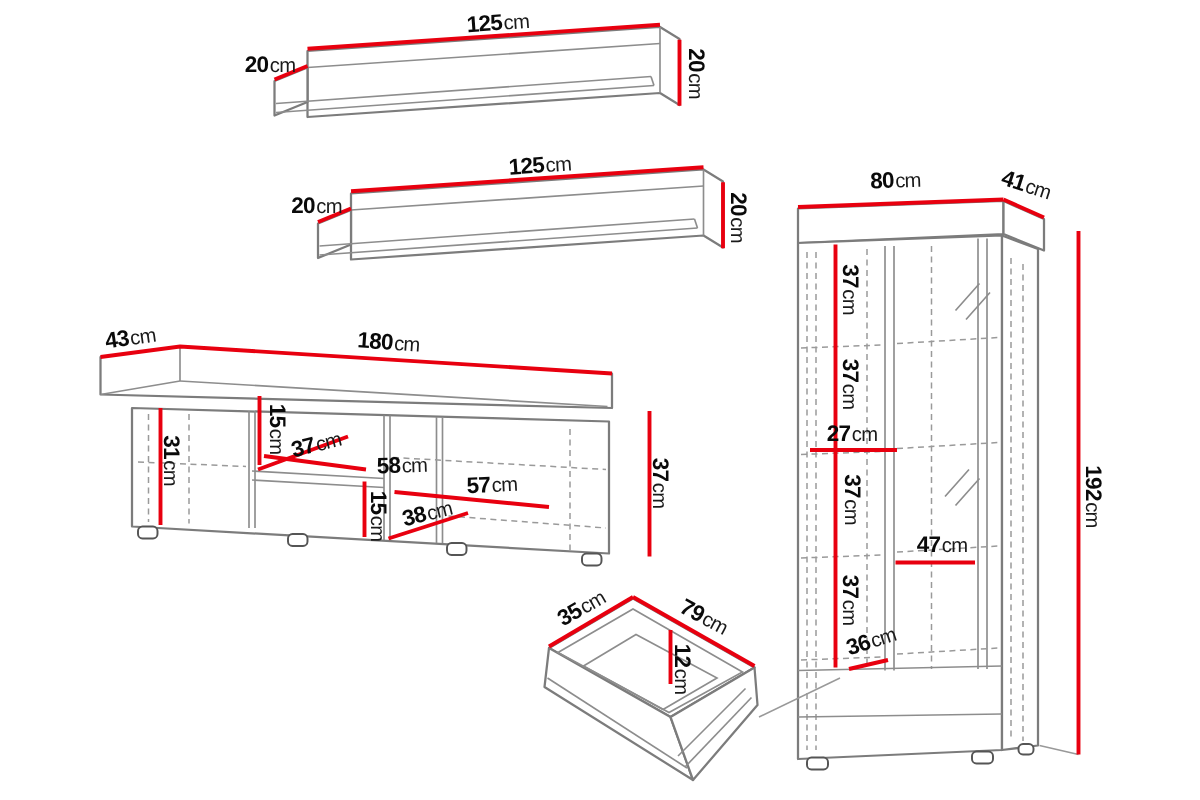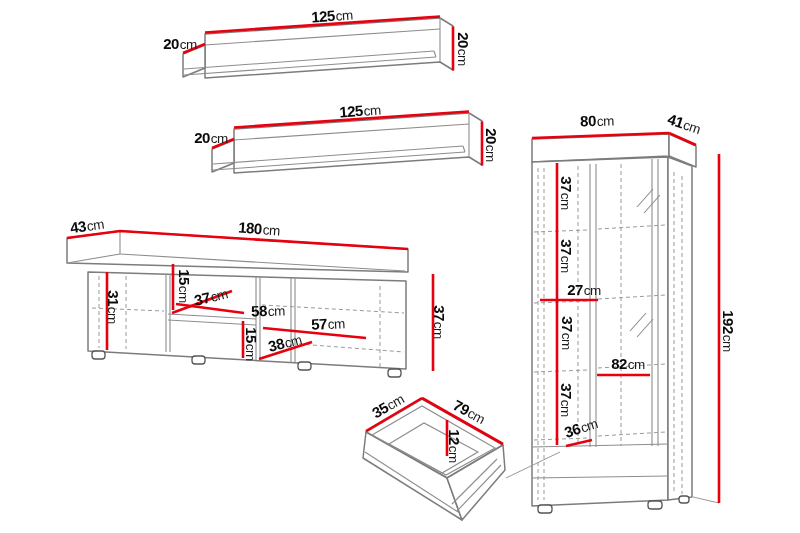--- a/index.html
+++ b/index.html
@@ -143,23 +143,23 @@
 <div class="dim-label" style="left:268px;top:311px;transform:translate(-50%,-50%) rotate(-2deg);"><span class="num">58</span><span class="unit">cm</span></div>
 <div class="dim-label" style="left:328px;top:324px;transform:translate(-50%,-50%) rotate(-3deg);"><span class="num">57</span><span class="unit">cm</span></div>
 <div class="dim-label" style="left:251px;top:344px;transform:translate(-50%,-50%) rotate(90deg);"><span class="num">15</span><span class="unit">cm</span></div>
 <div class="dim-label" style="left:285px;top:343px;transform:translate(-50%,-50%) rotate(-14deg);"><span class="num">38</span><span class="unit">cm</span></div>
 <div class="dim-label" style="left:439px;top:322px;transform:translate(-50%,-50%) rotate(90deg);"><span class="num">37</span><span class="unit">cm</span></div>
 
 <div class="dim-label" style="left:597px;top:121px;transform:translate(-50%,-50%) rotate(-2deg);"><span class="num">80</span><span class="unit">cm</span></div>
 <div class="dim-label" style="left:684px;top:124px;transform:translate(-50%,-50%) rotate(18deg);"><span class="num">41</span><span class="unit">cm</span></div>
 <div class="dim-label" style="left:566px;top:193px;transform:translate(-50%,-50%) rotate(90deg);"><span class="num">37</span><span class="unit">cm</span></div>
 <div class="dim-label" style="left:566px;top:256px;transform:translate(-50%,-50%) rotate(90deg);"><span class="num">37</span><span class="unit">cm</span></div>
-<div class="dim-label" style="left:584px;top:290px;transform:translate(-50%,-50%);"><span class="num">27</span><span class="unit">cm</span></div>
+<div class="dim-label" style="left:568px;top:290px;transform:translate(-50%,-50%);"><span class="num">27</span><span class="unit">cm</span></div>
 <div class="dim-label" style="left:567px;top:333px;transform:translate(-50%,-50%) rotate(90deg);"><span class="num">37</span><span class="unit">cm</span></div>
-<div class="dim-label" style="left:628px;top:364px;transform:translate(-50%,-50%);"><span class="num">82</span><span class="unit">cm</span></div>
+<div class="dim-label" style="left:628px;top:364px;transform:translate(-50%,-50%);"><span class="num">47</span><span class="unit">cm</span></div>
 <div class="dim-label" style="left:566px;top:400px;transform:translate(-50%,-50%) rotate(90deg);"><span class="num">37</span><span class="unit">cm</span></div>
 <div class="dim-label" style="left:581px;top:428px;transform:translate(-50%,-50%) rotate(-18deg);"><span class="num">36</span><span class="unit">cm</span></div>
 <div class="dim-label" style="left:728px;top:331px;transform:translate(-50%,-50%) rotate(90deg);"><span class="num">192</span><span class="unit">cm</span></div>
 
 <div class="dim-label" style="left:388px;top:406px;transform:translate(-50%,-50%) rotate(-30deg);"><span class="num">35</span><span class="unit">cm</span></div>
 <div class="dim-label" style="left:469px;top:412px;transform:translate(-50%,-50%) rotate(28deg);"><span class="num">79</span><span class="unit">cm</span></div>
 <div class="dim-label" style="left:454px;top:446px;transform:translate(-50%,-50%) rotate(90deg);"><span class="num">12</span><span class="unit">cm</span></div>
 
 </div>
 

